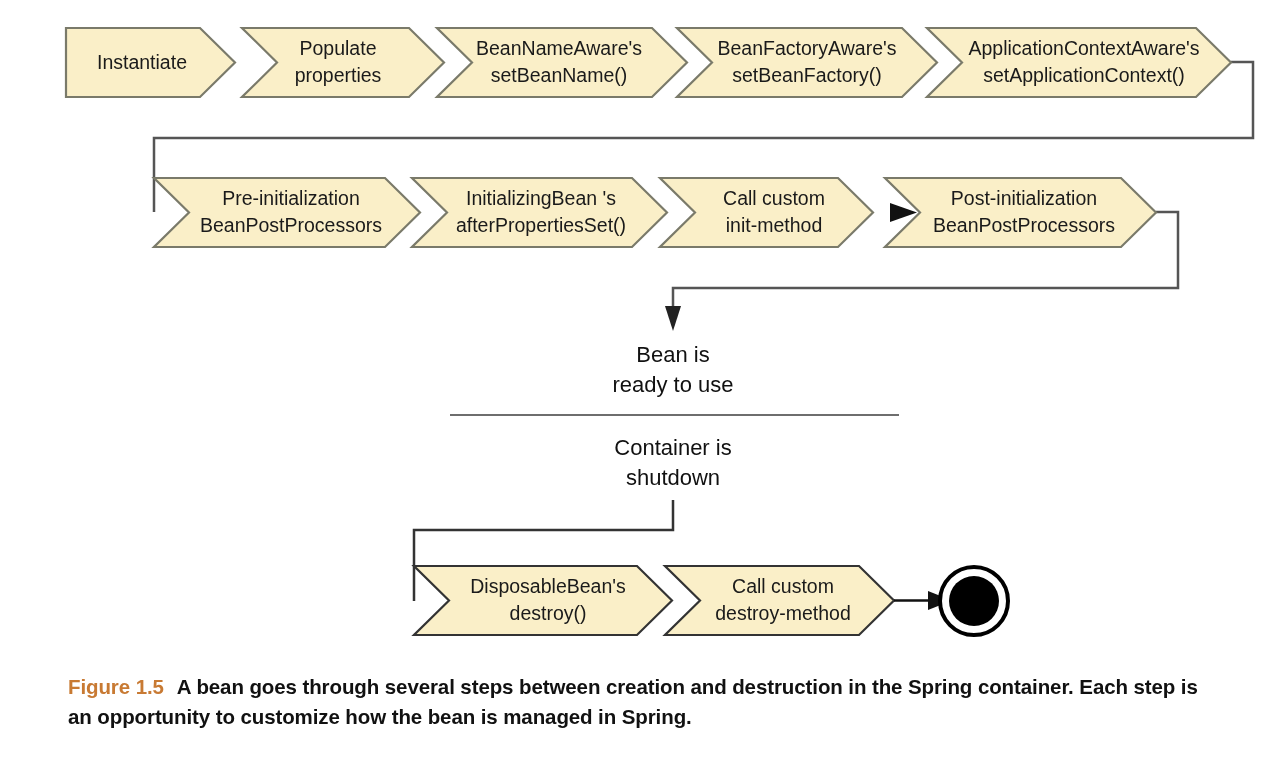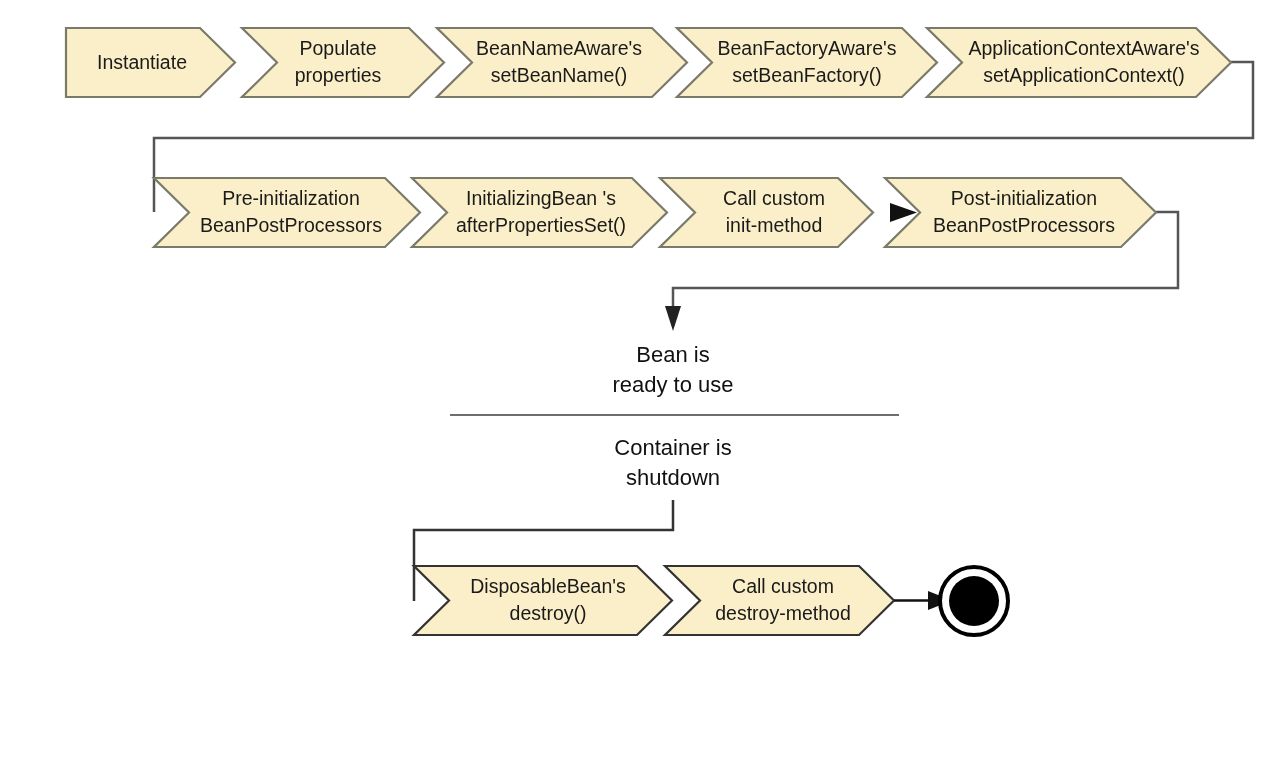--- a/index.html
+++ b/index.html
@@ -168,14 +168,17 @@
       <polygon points="936,600.5 912,591 912,610" fill="#111111"></polygon>
     </g>
 
     <g>
       <circle cx="958" cy="601" r="34" fill="#ffffff" stroke="#000000" stroke-width="4"></circle>
       <circle cx="958" cy="601" r="25" fill="#000000"></circle>
     </g>
 
   </svg>
 
+  <div class="caption">
+    <span class="caption-figno">Figure 1.5</span><span>A bean goes through several steps between creation and destruction in the Spring container. Each step is an opportunity to customize how the bean is managed in Spring.</span>
+  </div>
 
 </div>
 
 </body></html>

